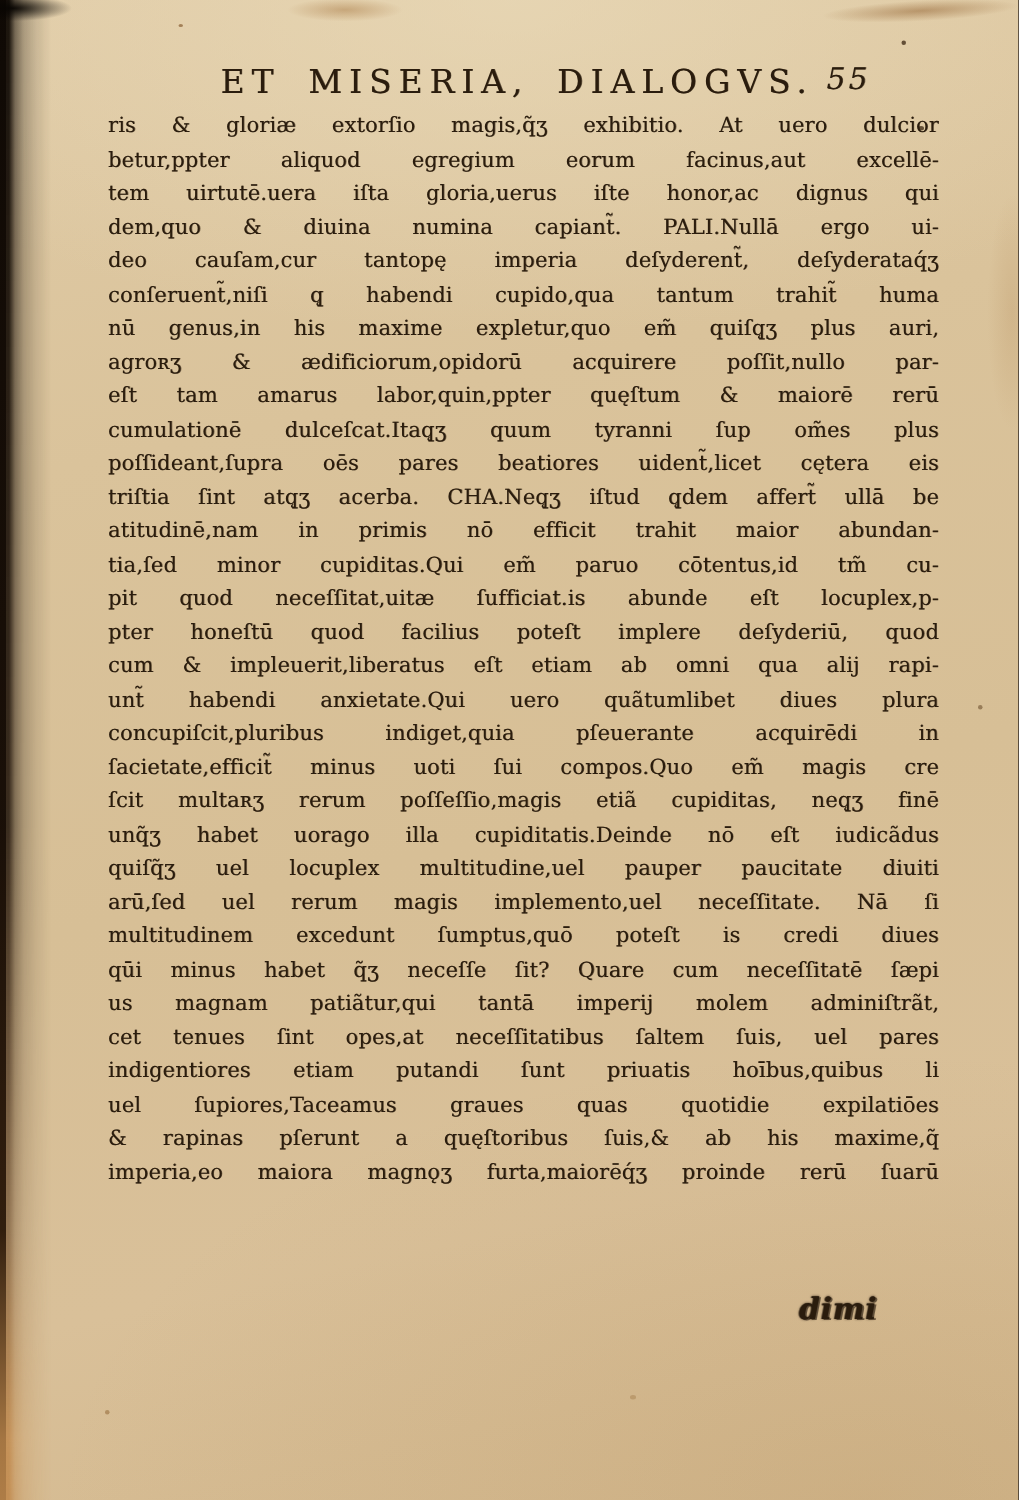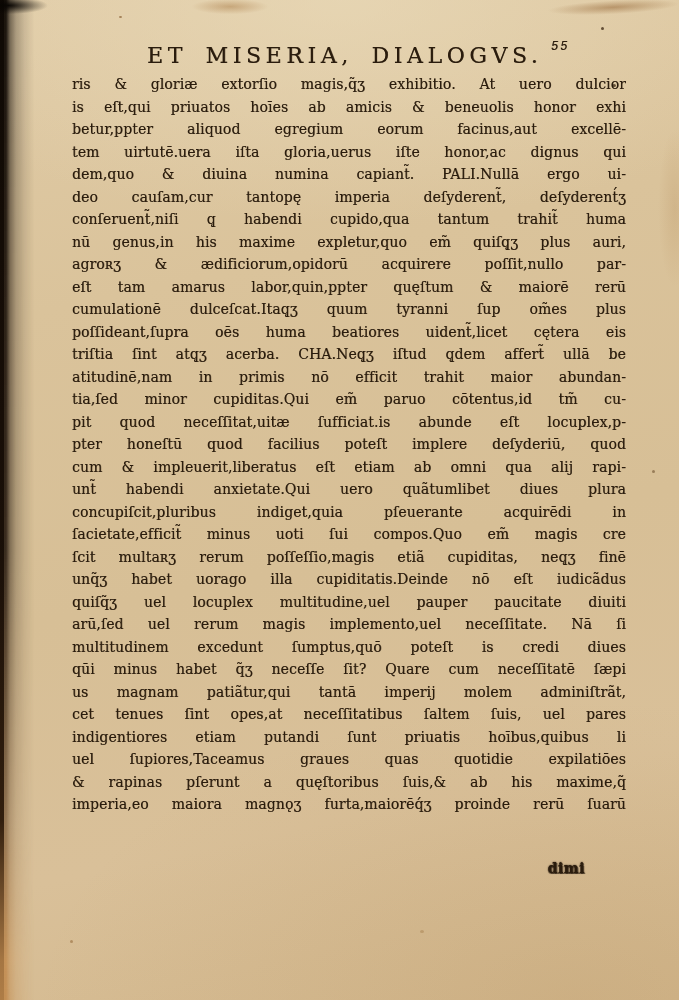--- a/index.html
+++ b/index.html
@@ -51,39 +51,39 @@
 
   .header{position:absolute;left:0;top:39px;width:100%;height:26px;}
   .running-title{
     position:absolute;left:147px;top:4px;
     font-size:22px;letter-spacing:4.6px;word-spacing:7px;
     text-shadow:.4px .3px 0 rgba(42,28,13,.65);
     white-space:nowrap;
   }
   .pagenum{
     position:absolute;left:551px;top:1px;
-    font-size:12px;font-style:italic;letter-spacing:2px;
+    font-size:20px;font-style:italic;letter-spacing:2px;
     text-shadow:.4px .3px 0 rgba(42,28,13,.6);
-    font-family:Liberation Mono, monospace;
   }
 
   .text-block{
     position:absolute;left:72px;top:73px;width:554px;height:792px;
     font-size:14px;line-height:22.5px;overflow:hidden;
   }
   .line{
     height:22.5px;overflow:hidden;white-space:normal;
     text-align:justify;text-align-last:justify;text-justify:inter-word;
     letter-spacing:.1px;
     text-shadow:.4px .3px 0 rgba(42,28,13,.55);
   }
   .catchword{
     position:absolute;top:860px;right:94px;
-    font-size:14px;font-weight:bold;letter-spacing:.5px;
+    font-size:20px;font-weight:bold;letter-spacing:.5px;
     text-shadow:0 0 1.6px rgba(30,18,8,.95), 1.2px 1px 0 rgba(30,18,8,.55), -.6px .6px 0 rgba(30,18,8,.4);
+    font-style:italic;
   }
 </style>
 </head>
 <body>
 
 <div class="page">
 
   <div class="edge-left"></div>
   <div class="corner-tl"></div>
 
@@ -97,31 +97,30 @@
   <div class="speck sp5"></div>
   <div class="speck sp6"></div>
 
   <div class="header">
     <span class="running-title">ET MISERIA, DIALOGVS.</span>
     <span class="pagenum">55</span>
   </div>
 
   <div class="text-block">
       <div class="line">ris &amp; gloriæ extorſio magis,q̃ʒ exhibitio. At uero dulcior</div>
-      <div class="line">is eſt,qui priuatos hoīes ab amicis &amp; beneuolis honor exhi</div>
       <div class="line">betur,ppter aliquod egregium eorum facinus,aut excellē-</div>
       <div class="line">tem uirtutē.uera iſta gloria,uerus iſte honor,ac dignus qui</div>
       <div class="line">dem,quo &amp; diuina numina capiant̃. PALI.Nullā ergo ui-</div>
-      <div class="line">deo cauſam,cur tantopę imperia deſyderent̃, deſyderent́ʒ</div>
+      <div class="line">deo cauſam,cur tantopę imperia deſyderent̃, deſyderataq́ʒ</div>
       <div class="line">conſeruent̃,niſi q̨ habendi cupido,qua tantum trahit̃ huma</div>
       <div class="line">nū genus,in his maxime expletur,quo em̃ quiſq̨ʒ plus auri,</div>
       <div class="line">agroʀʒ &amp; ædificiorum,opidorū acquirere poſſit,nullo par-</div>
       <div class="line">eſt tam amarus labor,quin,ppter quęſtum &amp; maiorē rerū</div>
       <div class="line">cumulationē dulceſcat.Itaq̨ʒ quum tyranni ſup om̃es plus</div>
-      <div class="line">poſſideant,ſupra oēs huma beatiores uident̃,licet cętera eis</div>
+      <div class="line">poſſideant,ſupra oēs pares beatiores uident̃,licet cętera eis</div>
       <div class="line">triſtia ſint atq̨ʒ acerba. CHA.Neq̨ʒ iſtud q̨dem affert̃ ullā be</div>
       <div class="line">atitudinē,nam in primis nō efficit trahit maior abundan-</div>
       <div class="line">tia,ſed minor cupiditas.Qui em̃ paruo cōtentus,id tm̃ cu-</div>
       <div class="line">pit quod neceſſitat,uitæ ſufficiat.is abunde eſt locuplex,p-</div>
       <div class="line">pter honeſtū quod facilius poteſt implere deſyderiū, quod</div>
       <div class="line">cum &amp; impleuerit,liberatus eſt etiam ab omni qua alij rapi-</div>
       <div class="line">unt̃ habendi anxietate.Qui uero quãtumlibet diues plura</div>
       <div class="line">concupiſcit,pluribus indiget,quia pſeuerante acquirēdi in</div>
       <div class="line">ſacietate,efficit̃ minus uoti ſui compos.Quo em̃ magis cre</div>
       <div class="line">ſcit multaʀʒ rerum poſſeſſio,magis etiã cupiditas, neq̨ʒ finē</div>

